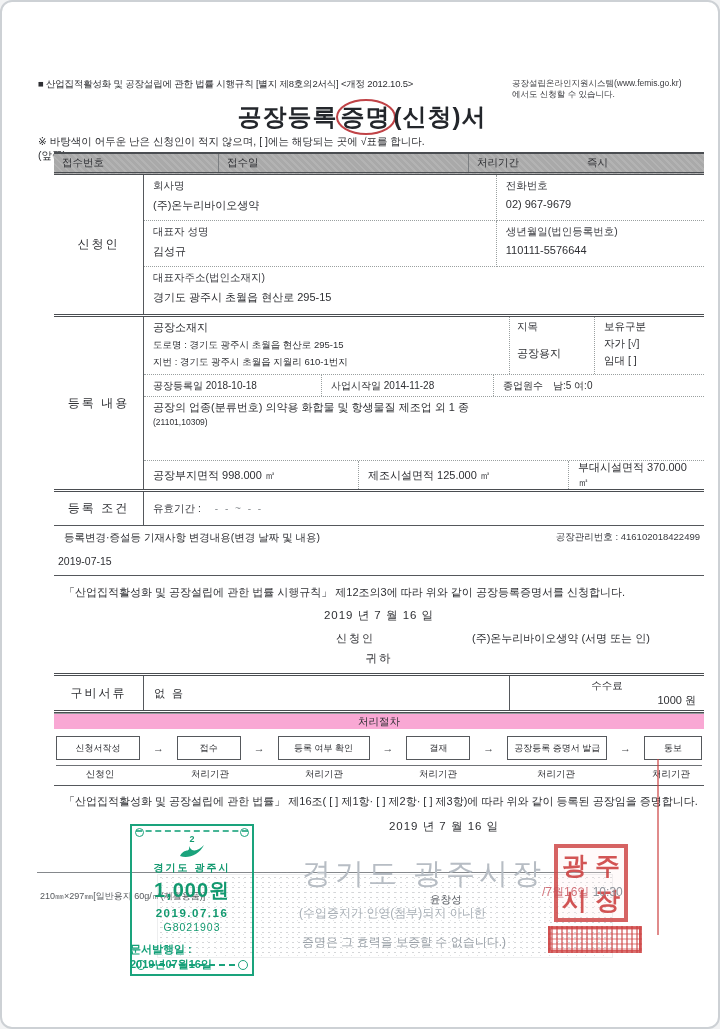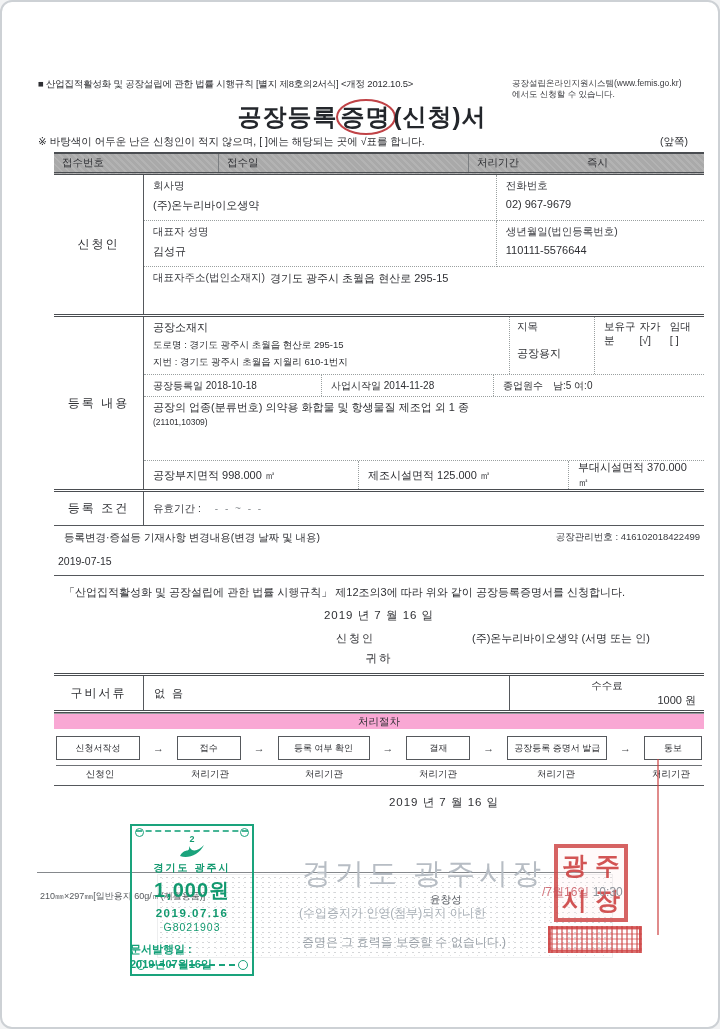--- a/index.html
+++ b/index.html
@@ -8,21 +8,21 @@
   .page { position:relative; width:720px; height:1029px; margin:0 auto; background:#fff;
           border:2px solid #cdd1d5; border-radius:12px; overflow:hidden; }
 
   
   .hdr { position:absolute; top:76px; left:36px; width:652px; display:flex; justify-content:space-between; }
   .hdr-left { font-size:9.5px; width:462px; letter-spacing:-0.2px; }
   .hdr-right { font-size:8.5px; width:178px; line-height:1.35; color:#3a3b3f; }
   .title { position:absolute; top:97px; left:0; width:720px; text-align:center;
            font-size:24px; font-weight:bold; letter-spacing:1px; color:#23262b; }
   .circled { display:inline-block; border:2px solid #c04347; border-radius:50%; padding:0 3px; margin:0 -2px; }
-  .note-row { position:absolute; top:133px; left:36px; width:650px; display:flex; justify-content:space-between; font-size:10.5px; }
+  .note-row { position:absolute; top:133px; left:36px; width:650px; display:flex; justify-content:space-between; font-size:10.5px;flex-direction:column; }
 
   
   .form { position:absolute; top:150px; left:52px; width:650px; font-size:11px; }
   .lblcol { width:90px; flex:0 0 90px; border-right:1.5px solid #55585c; display:flex;
             align-items:center; justify-content:center; font-size:12px; letter-spacing:2px; }
   .dot-b { border-bottom:1px dotted #9aa0a0; }
   .dot-r { border-right:1px dotted #9aa0a0; }
   .small-lbl { font-size:10.5px; color:#3a3b40; }
 
   .receipt { height:23px; display:flex; align-items:center; background:#a9a9a9;
@@ -32,29 +32,29 @@
   .rc1 { flex:0 0 165px; border-right:1px solid #7c7f82; height:100%; display:flex; align-items:center; }
   .rc2 { flex:0 0 250px; border-right:1px solid #7c7f82; height:100%; display:flex; align-items:center; }
   .rc3 { flex:0 0 110px; }
   .rc4 { flex:1; }
 
   .applicant { display:flex; border-bottom:3px double #4a4d51; }
   .app-rows { flex:1; display:flex; flex-direction:column; }
   .app-row { display:flex; min-height:46px; }
   .app-cell { padding:4px 9px; display:flex; flex-direction:column; gap:5px; }
   .ca { flex:0 0 63%; } .cb { flex:1; }
-  .addr-cell { min-height:47px; padding:4px 9px; display:flex; gap:5px; }
+  .addr-cell { min-height:47px; padding:4px 9px; display:flex; flex-direction:column; gap:5px; }
 
   .reg { display:flex; border-bottom:3px double #4a4d51; }
   .reg-rows { flex:1; display:flex; flex-direction:column; }
   .reg-r1 { display:flex; min-height:58px; }
   .site-cell { flex:1; padding:3px 9px; display:flex; flex-direction:column; gap:4px; }
   .site-cell .sub { font-size:9.5px; }
   .land-cell { flex:0 0 85px; border-left:1px dotted #9aa0a0; padding:3px 7px; display:flex; flex-direction:column; gap:12px; }
-  .own-cell { flex:0 0 110px; border-left:1px dotted #9aa0a0; padding:3px 9px; display:flex; flex-direction:row; gap:3px; font-size:10.5px; }
+  .own-cell { flex:0 0 110px; border-left:1px dotted #9aa0a0; padding:3px 9px; display:flex; flex-direction:column; gap:3px; font-size:10.5px; }
   .reg-r2 { display:flex; height:22px; align-items:center; font-size:10px; }
   .reg-r2 > div { padding:0 9px; height:100%; display:flex; align-items:center; }
   .reg-r2 .d1 { flex:0 0 178px; } .reg-r2 .d2 { flex:0 0 172px; } .reg-r2 .d3 { flex:1; gap:10px; }
   .reg-r3 { min-height:64px; padding:3px 9px; }
   .reg-r3 .codes { font-size:8.5px; margin-top:2px; }
   .reg-r4 { display:flex; height:28px; align-items:center; }
   .reg-r4 > div { padding:0 9px; height:100%; display:flex; align-items:center; }
   .reg-r4 .a1 { flex:0 0 215px; } .reg-r4 .a2 { flex:0 0 210px; } .reg-r4 .a3 { flex:1; }
 
   .cond { display:flex; height:34px; border-bottom:1.5px solid #55585c; }
@@ -289,20 +289,21 @@
         <span class="farw"></span>
         <span class="w4">처리기관</span>
         <span class="farw"></span>
         <span class="w5">처리기관</span>
         <span class="farw"></span>
         <span class="w6">처리기관</span>
       </div>
     </div>
     <div class="form-end"></div>
 
+    <div class="stmt2">「산업집적활성화 및 공장설립에 관한 법률」 제16조( [ ] 제1항· [ ] 제2항· [ ] 제3항)에 따라 위와 같이 등록된 공장임을 증명합니다.</div>
     <div class="date-c2">2019 년 7 월 16 일</div>
   </div>
 
   <div class="bot-line"></div>
   <div class="noise"></div>
   <div class="paper-size">210㎜×297㎜[일반용지 60g/㎡(재활용품)]</div>
   <div class="mayor">경기도 광주시장</div>
   <div class="mayor-name">윤창성</div>
   <div class="note1">(수입증지가 인영(첨부)되지 아니한</div>
   <div class="note2">증명은 그 효력을 보증할 수 없습니다.)</div>

